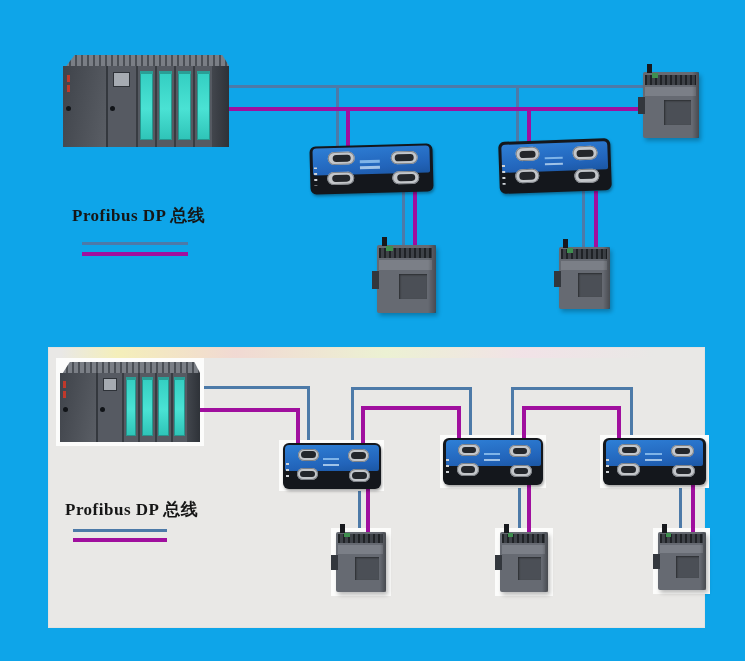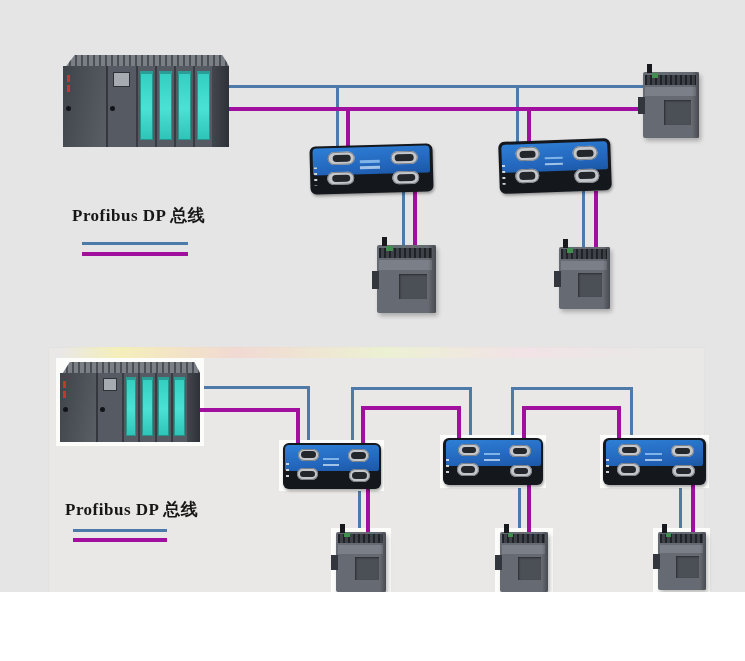--- a/index.html
+++ b/index.html
@@ -1,16 +1,16 @@
 <!DOCTYPE html>
 <html style="--bus-blue: #4d7aa8; --bus-purple: #a00f9e; --repeater-blue: #2e7fd6; --plc-module-teal: #3bd6c8; --card-gray: #e9e8e6;"><head>
 <meta charset="utf-8">
 <style>
   html,body{margin:0;padding:0;background:#fff}
-  .stage{position:relative;width:745px;height:592px;background:#e5e5e5;overflow:hidden;
+  .stage{position:relative;width:745px;height:661px;background:#0ea5e9;overflow:hidden;
          font-family:"Liberation Sans",sans-serif}
 
   
   .line{position:absolute}
   .lb{background:var(--bus-blue,#4d7aa8);z-index:1}
   .lp{background:var(--bus-purple,#a00f9e);z-index:2}
 
   
   .legend{position:absolute;font:bold 17px "Liberation Serif",serif;color:#161616;
           letter-spacing:.5px;z-index:4;white-space:nowrap}

